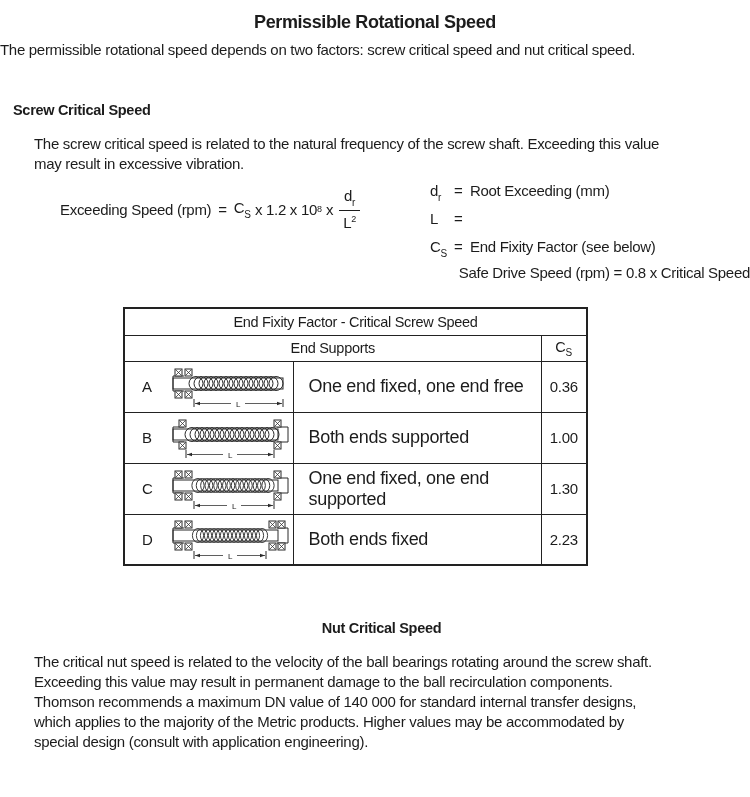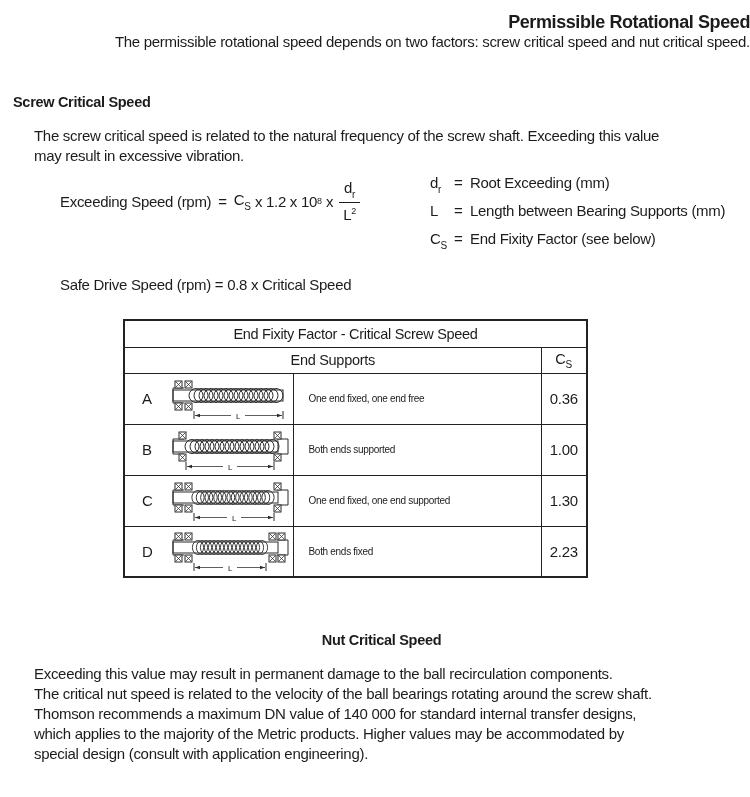--- a/index.html
+++ b/index.html
@@ -7,24 +7,24 @@
   body {
     font-family:"Liberation Sans", sans-serif;
     color:#1c1c1c;
     letter-spacing:-0.3px;
     font-size:15px;
   }
   sub { font-size:10px; letter-spacing:0; position:relative; top:1px; }
   sup { font-size:9px; letter-spacing:0; }
 
   .page-title {
-    text-align:right; font-weight:bold; font-size:18px;
+    text-align:center; font-weight:bold; font-size:18px;
     padding-top:12px; letter-spacing:-0.4px;
   }
-  .intro { text-align:right; margin-top:0; font-size:15px; white-space:nowrap; }
+  .intro { text-align:left; margin-top:8px; font-size:15px; white-space:nowrap; }
 
   .sec-heading { font-weight:bold; font-size:14.5px; margin-left:13px; }
   .sec-heading.screw { margin-top:44px; }
   .sec-heading.nut { margin-top:54px;text-align:center; }
 
   .body-lines { margin:16px 0 0 34px; line-height:20px; }
   .body-lines div { white-space:nowrap; }
 
   .formula-row { display:flex; margin-top:4px; align-items:flex-start; }
   .formula-left { margin-left:60px; width:370px; }
@@ -34,31 +34,31 @@
   .crit-formula .times { margin:0 2px 0 4px; }
   .frac { display:inline-flex; flex-direction:column; align-items:center; margin-left:4px; }
   .frac .num { padding:0 4px 1px; line-height:15px; }
   .frac .den { border-top:1.3px solid #1c1c1c; padding:1px 4px 0; line-height:15px; }
 
   .defs-block { margin-top:2px; }
   .def-row { display:flex; line-height:22px; }
   .def-sym { width:24px; }
   .def-eq { width:16px; }
 
-  .safe-drive { margin:20px 0 0 60px; white-space:nowrap; }
+  .safe-drive { margin:0 0 0 60px; white-space:nowrap;text-align:right; }
 
   table.fixity { border-collapse:collapse; margin:26px 0 0 123px; table-layout:fixed; width:463px; }
   table.fixity td { border:1.5px solid #222; }
   table.fixity { border:2px solid #222; }
   td.t-title { height:27px; text-align:center; font-size:14.5px; }
   td.t-head { height:26px; text-align:center; font-size:14.5px; }
   td.cell-diag { height:51px; }
   .diag-wrap { display:flex; align-items:center; padding-left:17px; }
   .row-letter { width:28px; font-size:15px; }
-  td.cell-desc { padding-left:15px; font-size:10px;margin-left:47px; }
+  td.cell-desc { padding-left:15px; font-size:18px;margin-left:47px; }
   td.cell-cs { text-align:center; font-size:15px; }
 
   svg.fixity-svg { display:block; }
   svg.fixity-svg .ln { stroke:#2a2a2a; stroke-width:1; fill:none; }
   svg.fixity-svg .thin { stroke:#2a2a2a; stroke-width:0.75; fill:none; }
   svg.fixity-svg .ar { fill:#2a2a2a; stroke:none; }
   svg.fixity-svg text { font-size:8px; fill:#1c1c1c; font-family:"Liberation Sans",sans-serif; letter-spacing:0; }
 </style>
 </head>
 <body>
@@ -119,21 +119,20 @@
   </div>
   <div class="defs-block">
     <div class="def-row">
       <span class="def-sym"><span>d</span><sub>r</sub></span>
       <span class="def-eq">=</span>
       <span>Root Exceeding (mm)</span>
     </div>
     <div class="def-row">
       <span class="def-sym"><span>L</span><sub></sub></span>
       <span class="def-eq">=</span>
-      <span>Length between Bearing Supports (mm)</span>
     </div>
     <div class="def-row">
       <span class="def-sym"><span>C</span><sub>S</sub></span>
       <span class="def-eq">=</span>
       <span>End Fixity Factor (see below)</span>
     </div>
   </div>
 </div>
 
 <div class="safe-drive">Safe Drive Speed (rpm) = 0.8 x Critical Speed</div>
@@ -264,18 +263,18 @@
     </td>
     <td class="cell-desc">Both ends fixed</td>
     <td class="cell-cs">2.23</td>
   </tr>
 </tbody>
   </table>
 
 <div class="sec-heading nut">Nut Critical Speed</div>
 
 <div class="body-lines">
+  <div>The critical nut speed is related to the velocity of the ball bearings rotating around the screw shaft.</div>
   <div>Exceeding this value may result in permanent damage to the ball recirculation components.</div>
-  <div>The critical nut speed is related to the velocity of the ball bearings rotating around the screw shaft.</div>
   <div>Thomson recommends a maximum DN value of 140 000 for standard internal transfer designs,</div>
   <div>which applies to the majority of the Metric products.  Higher values may be accommodated by</div>
   <div>special design (consult with application engineering).</div>
 </div>
 
 </body></html>

